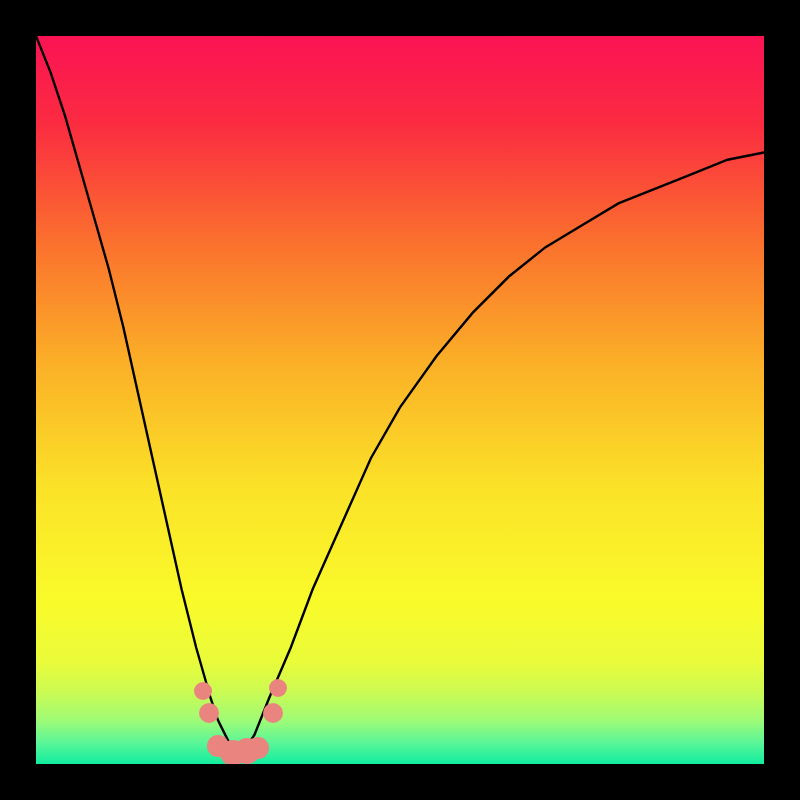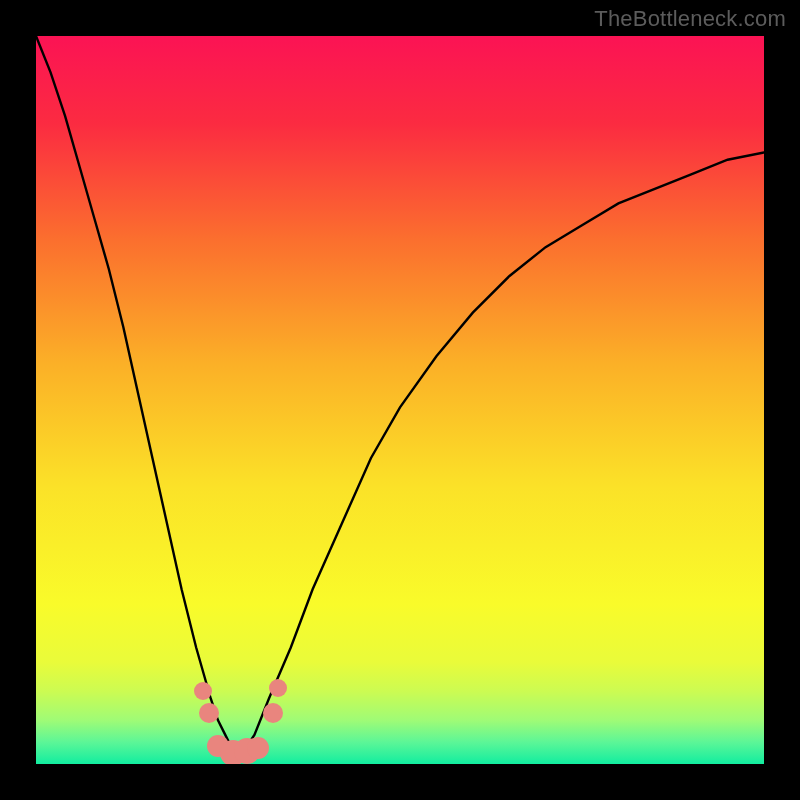--- a/index.html
+++ b/index.html
@@ -76,14 +76,13 @@
         <div class="marker" style="left: 173.264px; top: 677.04px; width: 20px; height: 20px;"></div>
         <div class="marker" style="left: 182px; top: 709.8px; width: 22px; height: 22px;"></div>
         <div class="marker" style="left: 196.56px; top: 717.08px; width: 26px; height: 26px;"></div>
         <div class="marker" style="left: 211.12px; top: 714.896px; width: 26px; height: 26px;"></div>
         <div class="marker" style="left: 222.04px; top: 711.984px; width: 22px; height: 22px;"></div>
         <div class="marker" style="left: 236.6px; top: 677.04px; width: 20px; height: 20px;"></div>
         <div class="marker" style="left: 241.696px; top: 651.56px; width: 18px; height: 18px;"></div>
       </div>
   </div>
 
-  <div class="watermark">TheBottleneck.com</div>
 </div>
 
 </body></html>

